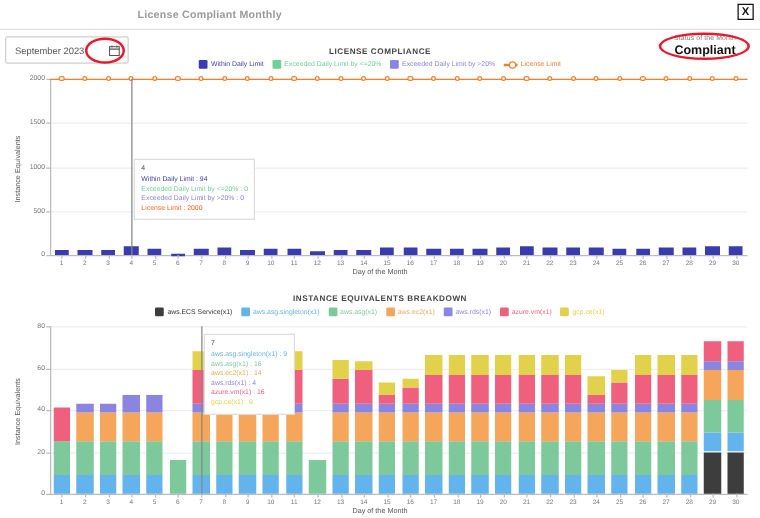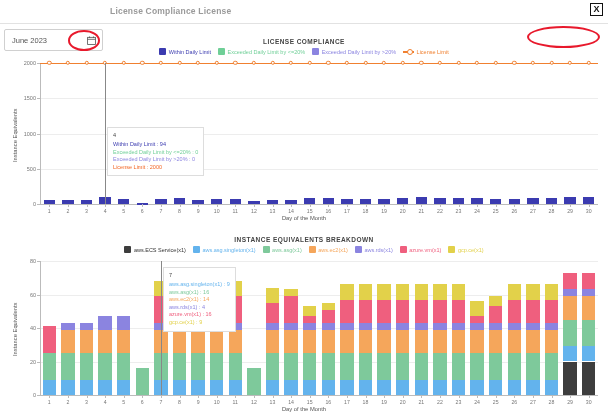--- a/index.html
+++ b/index.html
@@ -149,37 +149,41 @@
 <body>
 
 <div id="app">
 
   <div class="closebtn">
     <span>X</span>
   </div>
 
   <div class="tabbar">
     <div class="tab" id="tab1">
-      <span>License Compliance License</span>
+      <span>License Compliant Monthly</span>
     </div>
   </div>
 
   <div class="datepicker">
-    <span class="dp-val">June 2023</span>
+    <span class="dp-val">September 2023</span>
     <span class="cal-icon">
       <svg viewBox="0 0 12 12" width="9" height="9">
         <rect x="0.8" y="1.8" width="10.4" height="9.4" fill="none" stroke="#555" stroke-width="1.1"></rect>
         <line x1="0.8" y1="4.4" x2="11.2" y2="4.4" stroke="#555" stroke-width="1.1"></line>
         <line x1="3.4" y1="0.6" x2="3.4" y2="2.6" stroke="#555" stroke-width="1.1"></line>
         <line x1="8.6" y1="0.6" x2="8.6" y2="2.6" stroke="#555" stroke-width="1.1"></line>
       </svg>
     </span>
   </div>
   <div class="circle-hl" id="circle-cal"></div>
 
+  <div class="status-wrap">
+    <div class="status-label">Status of the Month</div>
+    <div class="status-value">Compliant</div>
+  </div>
   <div class="circle-hl" id="circle-status"></div>
 
   <div class="chart" id="chart1" style="top:38px;">
     <div class="chart-title">LICENSE COMPLIANCE</div>
     <div class="legend" id="legend1" style="color: rgb(51, 51, 51);">
         <div class="legend-item">
           <span class="legend-swatch" style="background: rgb(59, 59, 176);"></span>
           <span class="legend-label" style="color: rgb(59, 59, 176);">Within Daily Limit</span>
         </div>
         <div class="legend-item">

